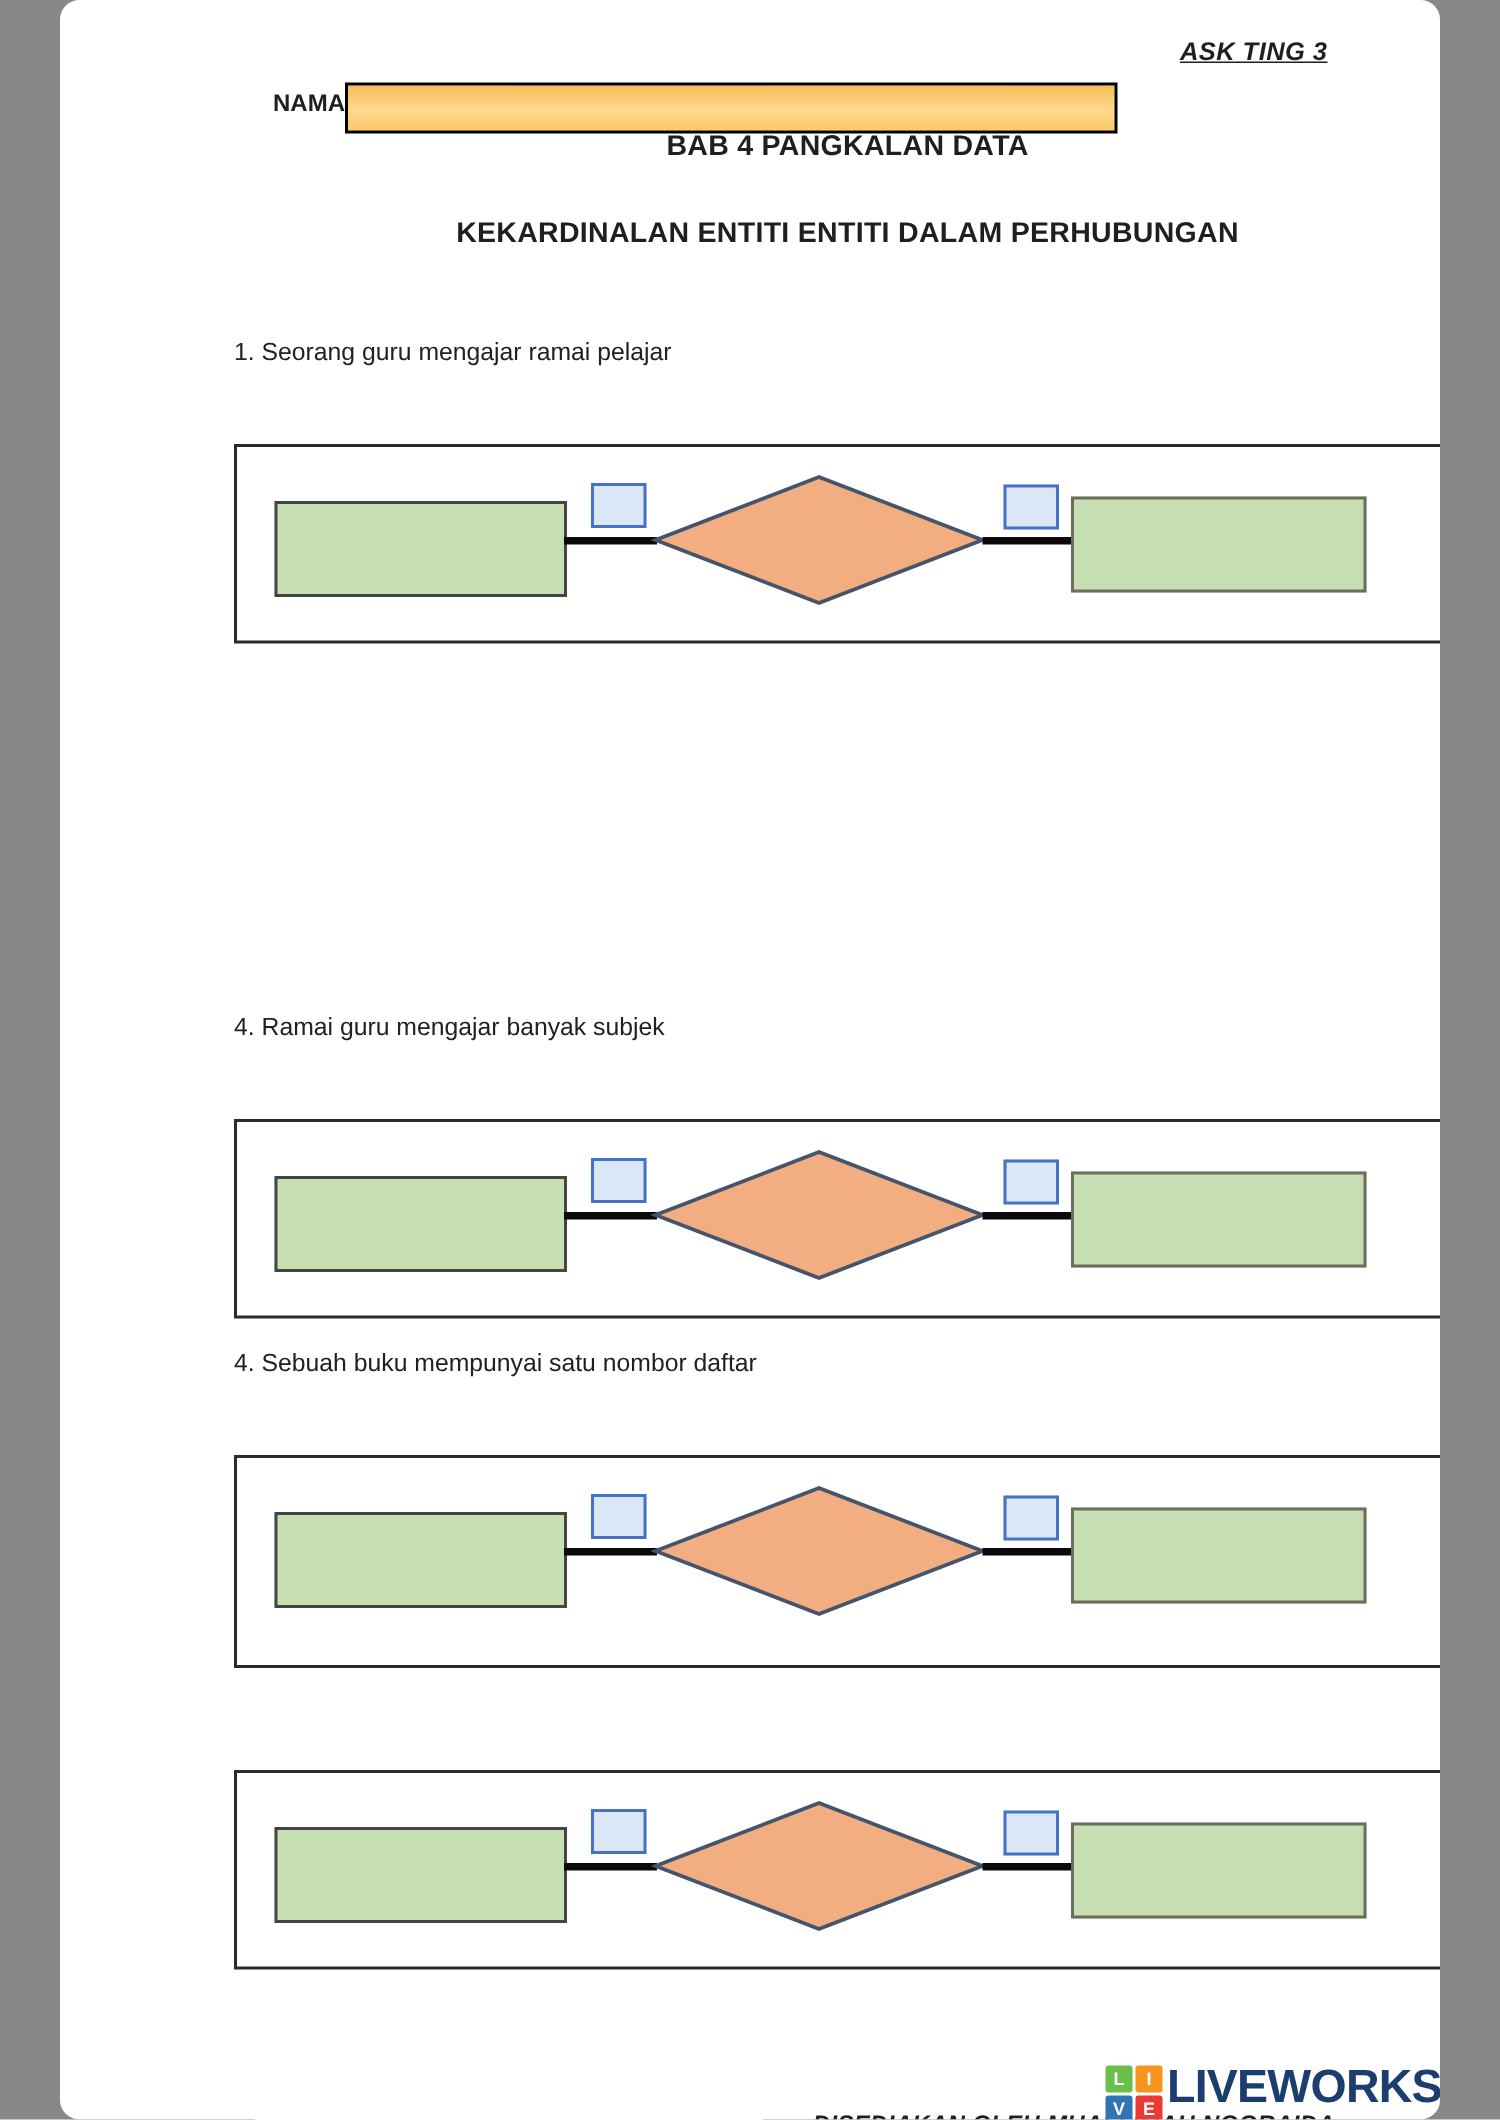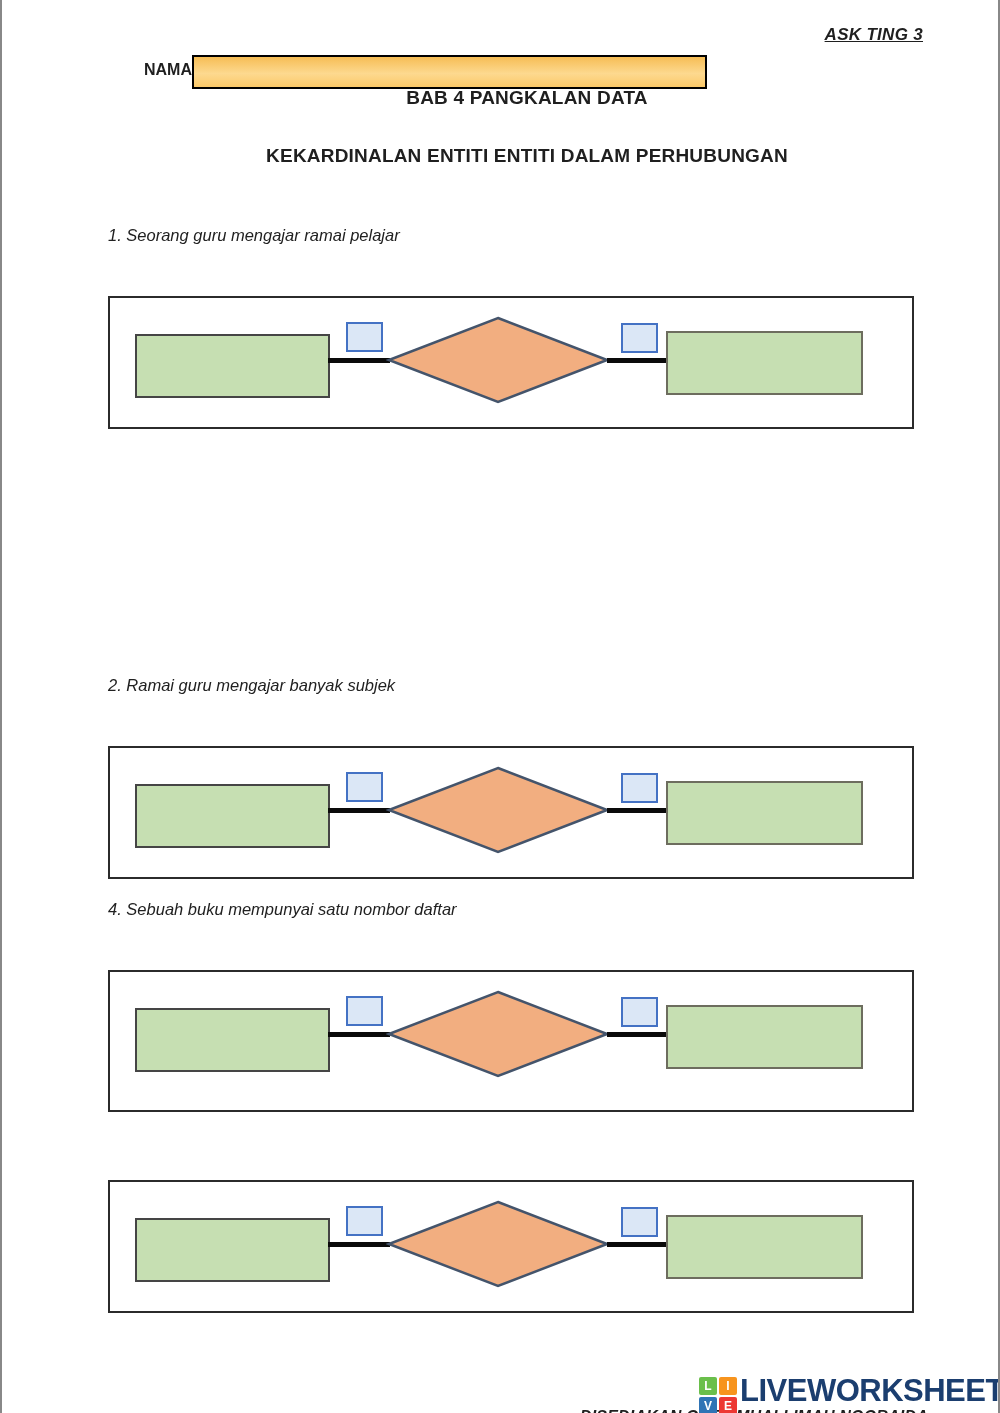--- a/index.html
+++ b/index.html
@@ -1,40 +1,40 @@
 <!DOCTYPE html>
 <html style="--text: #1f1f1f; --box-border: #2b2b2b; --entity-fill: #c6dfb2; --entity-border: #454545; --attr-fill: #dbe7f6; --attr-border: #4472c4; --relation-fill: #f2ae80; --relation-border: #44546b; --connector: #0a0a0a; --name-fill-top: #f6bd55; --name-fill-mid: #fdd98f; --name-fill-bottom: #fbc969; --logo-navy: #1b3e6f;"><head>
 <meta charset="utf-8">
 <style>
   * { margin:0; padding:0; box-sizing:border-box; }
   body { background:#888; font-family:"Liberation Sans", sans-serif; }
   .page {
-    position:relative; width:996px; height:1413px; margin:0 auto;
-    background:#ffffff; overflow:hidden; color:var(--text,#1f1f1f);
+    position:relative; width:920px; height:1413px; margin:0 auto;
+    background:#ffffff; overflow:hidden; color:var(--text,#1f1f1f);border-radius:13px;
   }
 
   
   .corner-tag {
     position:absolute; top:25px; right:75px;
     font-size:17px; font-weight:bold; font-style:italic;
     text-decoration:underline; letter-spacing:.3px;
   }
   .name-label { position:absolute; left:122px; top:61px; font-size:16px; font-weight:700;margin-left:20px; }
   .name-input {
     position:absolute; left:190px; top:55px; width:515px; height:34px;
     border:2px solid #000;
     background:linear-gradient(180deg, var(--name-fill-top,#f6bd55) 0%, var(--name-fill-mid,#fdd98f) 55%, var(--name-fill-bottom,#fbc969) 100%);
     font-size:16px; padding:0 8px; outline:none;
   }
   .titles { position:absolute; left:50px; top:0; width:950px; text-align:center; }
   .title    { position:absolute; top:87px; width:100%; font-size:19px; font-weight:bold; letter-spacing:.2px; }
   .subtitle { position:absolute; top:145px; width:100%; font-size:19px; font-weight:bold; letter-spacing:.2px; }
 
   
-  .section { position:absolute; left:106px; width:806px;font-style:italic; }
+  .section { position:absolute; left:116px; width:806px; }
   .s1 { top:226px; } .s2 { top:455px; } .s3 { top:676px; } .s4 { top:900px; } .s5 { top:1129px; }
   .question { font-size:16.5px; color:#212121; white-space:pre-wrap; }
   .diagram {
     position:relative; margin-top:30px; top:21px; width:806px; height:133px;
     border:2px solid var(--box-border,#2b2b2b); background:#fff;
   }
   .s4 .diagram { height:142px; }
 
   .entity {
     position:absolute; border:2px solid var(--entity-border,#454545);
@@ -99,21 +99,21 @@
           <polygon points="112,2 221,44 112,86 3,44"></polygon>
         </svg>
       <div class="attr-box attr-right"></div>
       <div class="connector connector-right"></div>
       <div class="entity entity-right"></div>
     </div>
   </div>
 
 
   <div class="section s3">
-    <div class="question">2. Ramai guru mengajar banyak subjek</div>
+    <div class="question">4. Ramai guru mengajar banyak subjek</div>
     <div class="diagram">
       <div class="entity entity-left"></div>
       <div class="connector connector-left"></div>
       <div class="attr-box attr-left"></div>
       <svg class="diamond" viewBox="0 0 224 88" preserveAspectRatio="none">
           <polygon points="112,2 221,44 112,86 3,44"></polygon>
         </svg>
       <div class="attr-box attr-right"></div>
       <div class="connector connector-right"></div>
       <div class="entity entity-right"></div>

